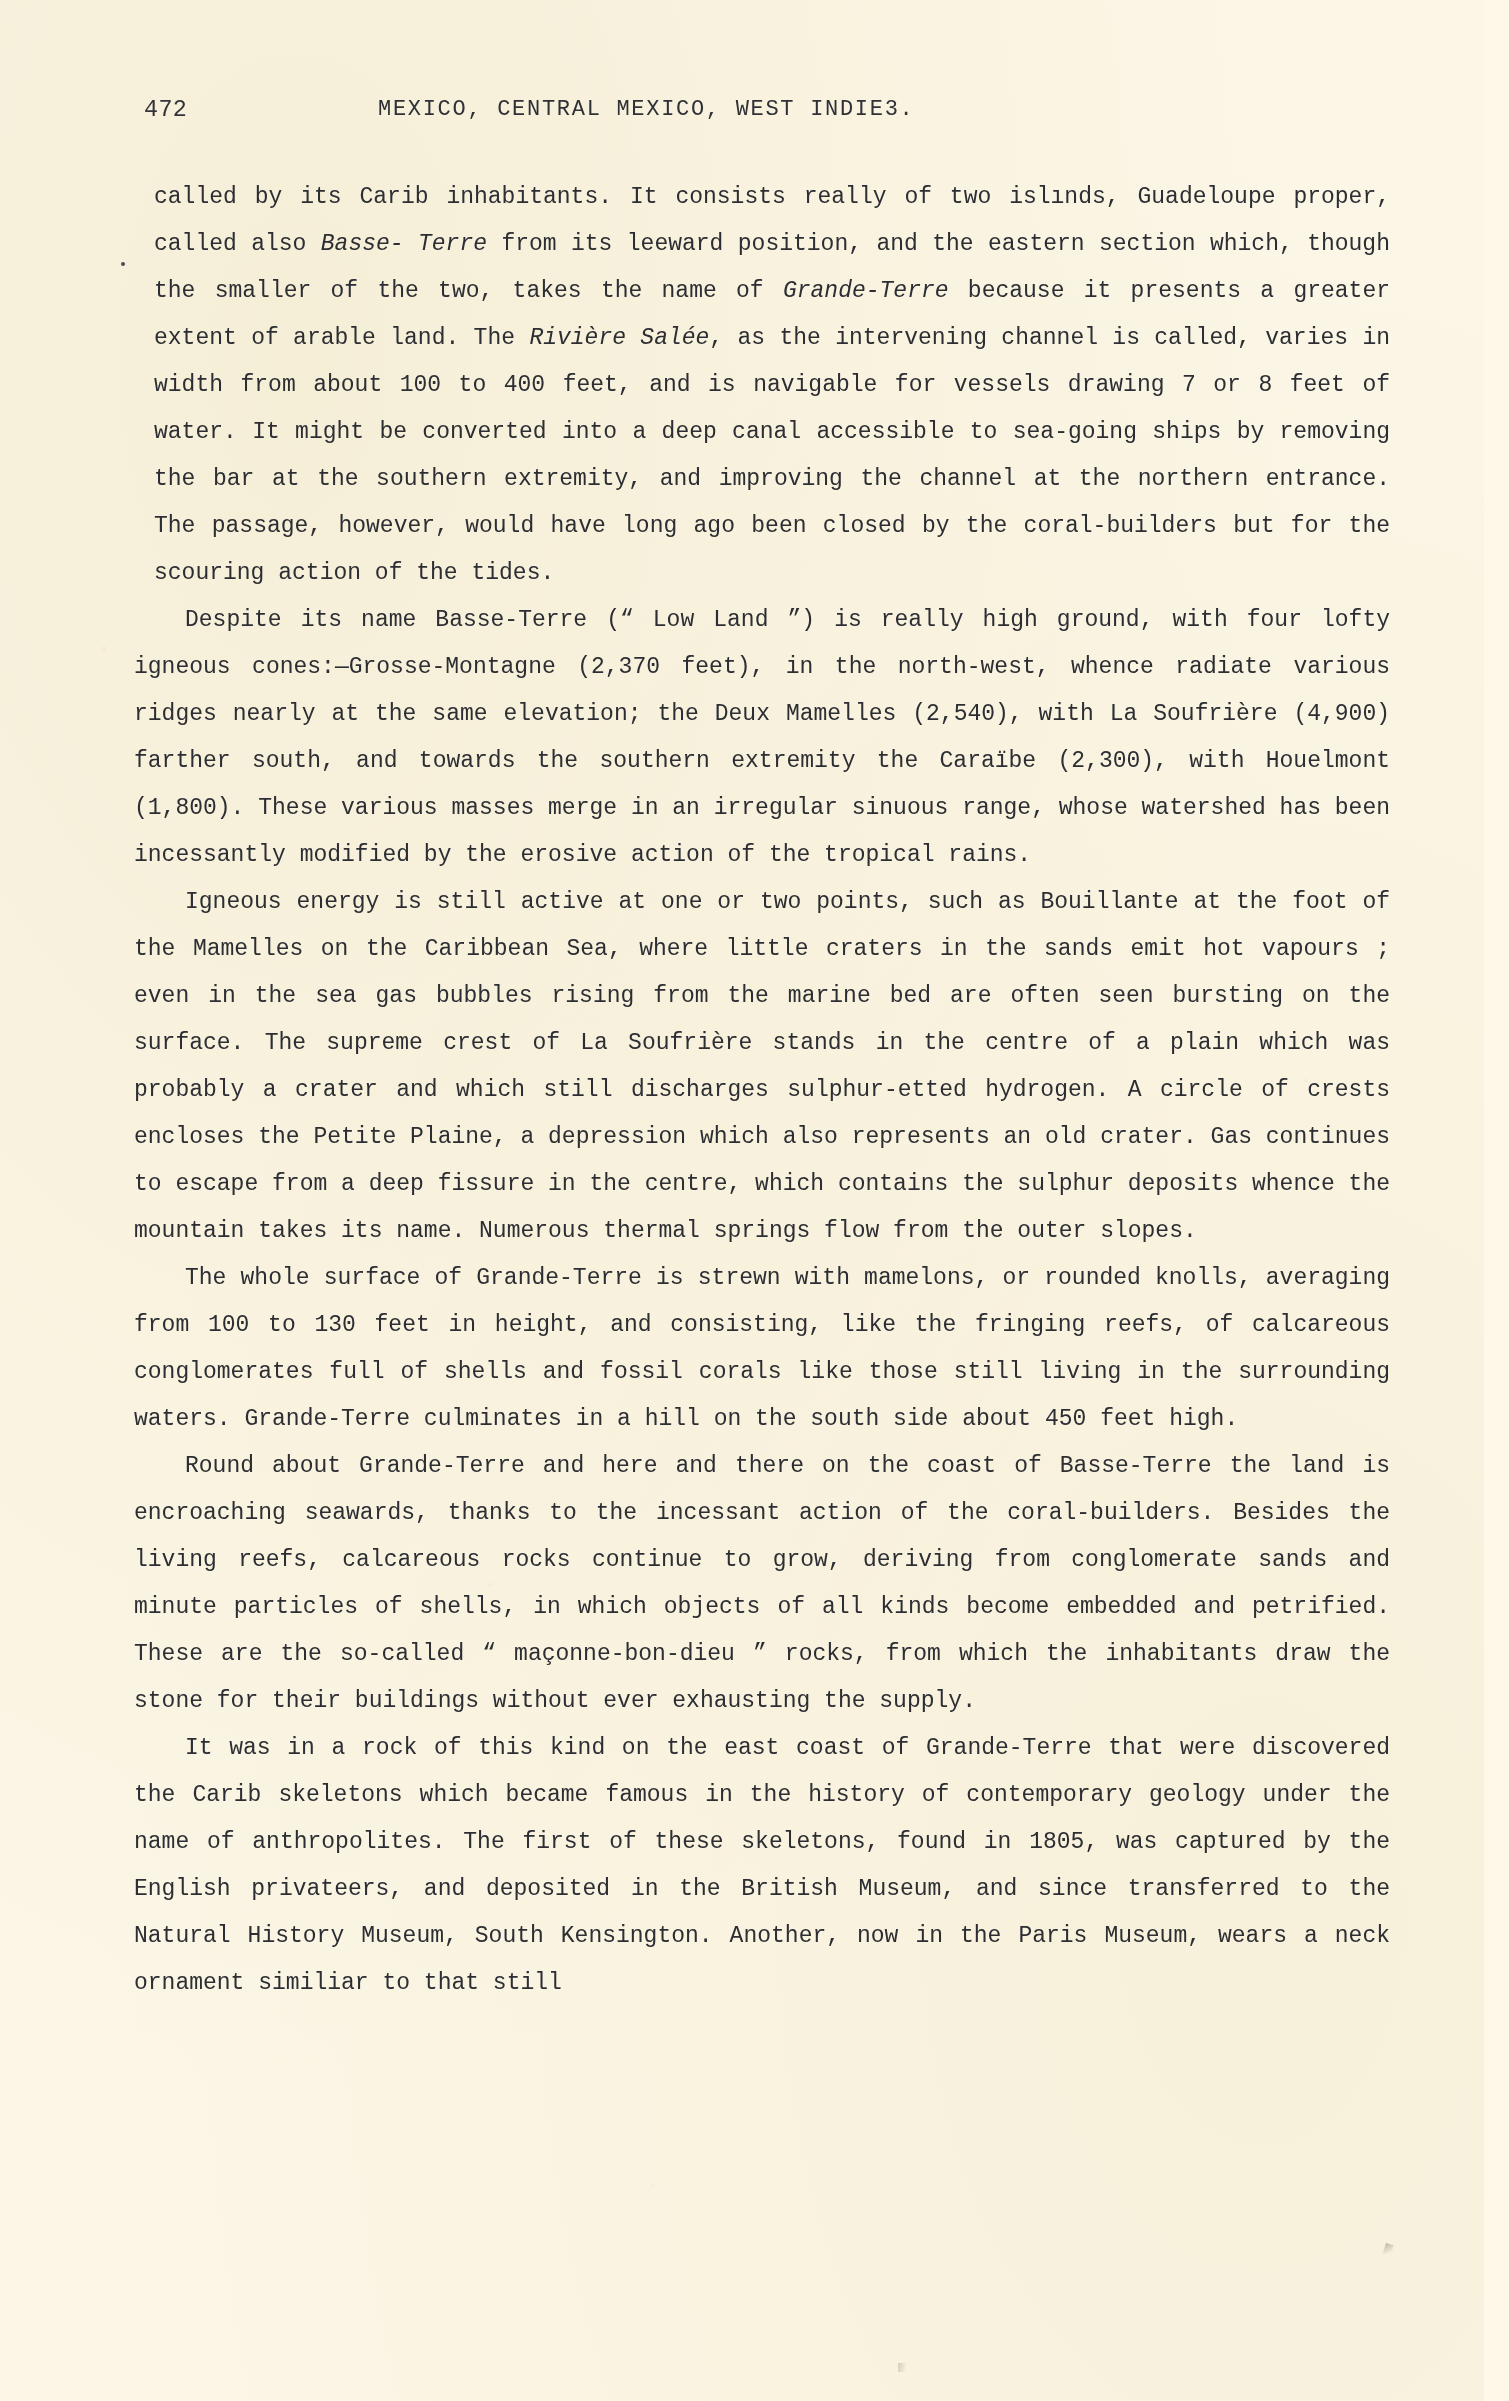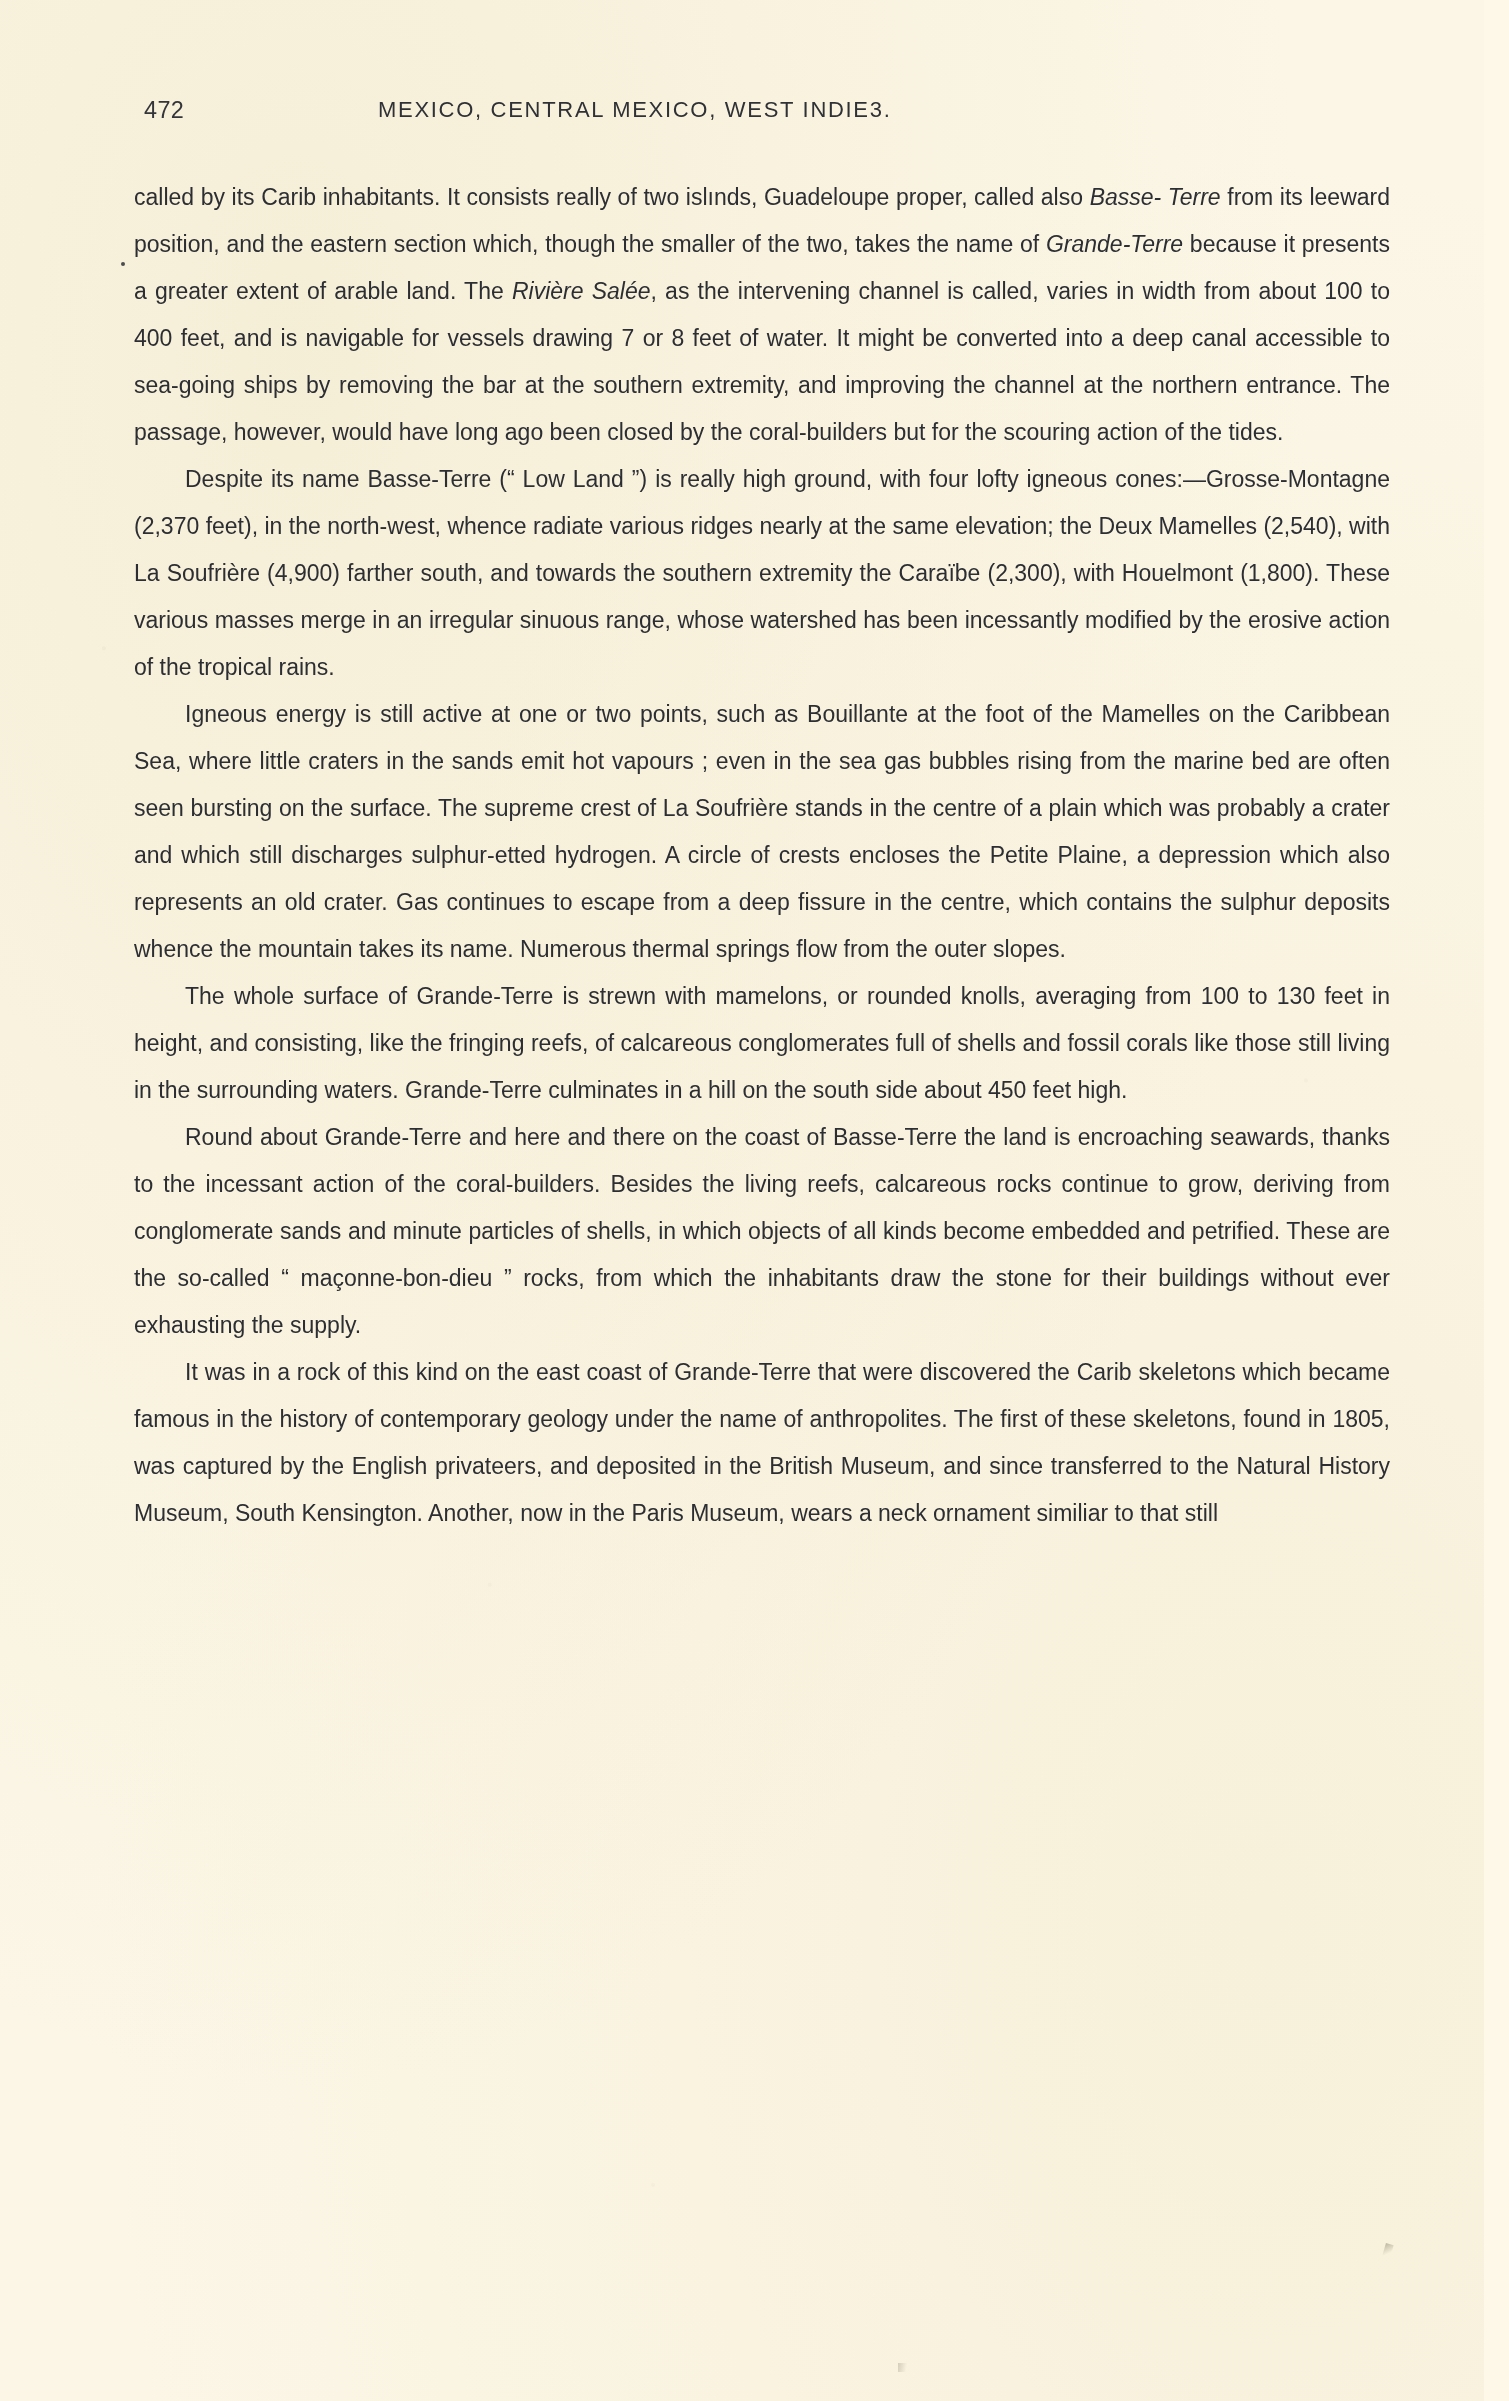--- a/index.html
+++ b/index.html
@@ -9,21 +9,21 @@
   }
   .page {
     position: relative;
     width: 1484px;
     height: 2401px;
     background: #fbf6e6;
     background-image:
       radial-gradient(ellipse at 20% 15%, rgba(241,232,203,0.55) 0%, rgba(251,246,230,0) 60%),
       radial-gradient(ellipse at 85% 80%, rgba(243,234,206,0.5) 0%, rgba(251,246,230,0) 65%);
     overflow: hidden;
-    font-family: Liberation Sans, sans-serif;
+    font-family: Liberation Mono, monospace;
     color: #2d2f33;
   }
   .grain {
     position: absolute;
     inset: 0;
     pointer-events: none;
     background-image:
       radial-gradient(circle at 7% 27%, rgba(198,184,148,0.10) 0 1.6px, transparent 2.5px),
       radial-gradient(circle at 61% 12%, rgba(198,184,148,0.09) 0 1.6px, transparent 2.5px),
       radial-gradient(circle at 33% 66%, rgba(198,184,148,0.08) 0 1.6px, transparent 2.5px),
@@ -64,20 +64,21 @@
     text-align: justify;
     text-justify: inter-word;
     color: #2c2e33;
   }
   .body-text p {
     margin: 0;
     text-indent: 51px;
   }
   .body-text p.no-indent {
     text-indent: 0;
+    margin-left: 20px;
   }
   .ital {
     font-style: italic;
   }
   .predot {
     position: absolute;
     left: 121px;
     top: 262px;
     width: 4.1px;
     height: 4.1px;

